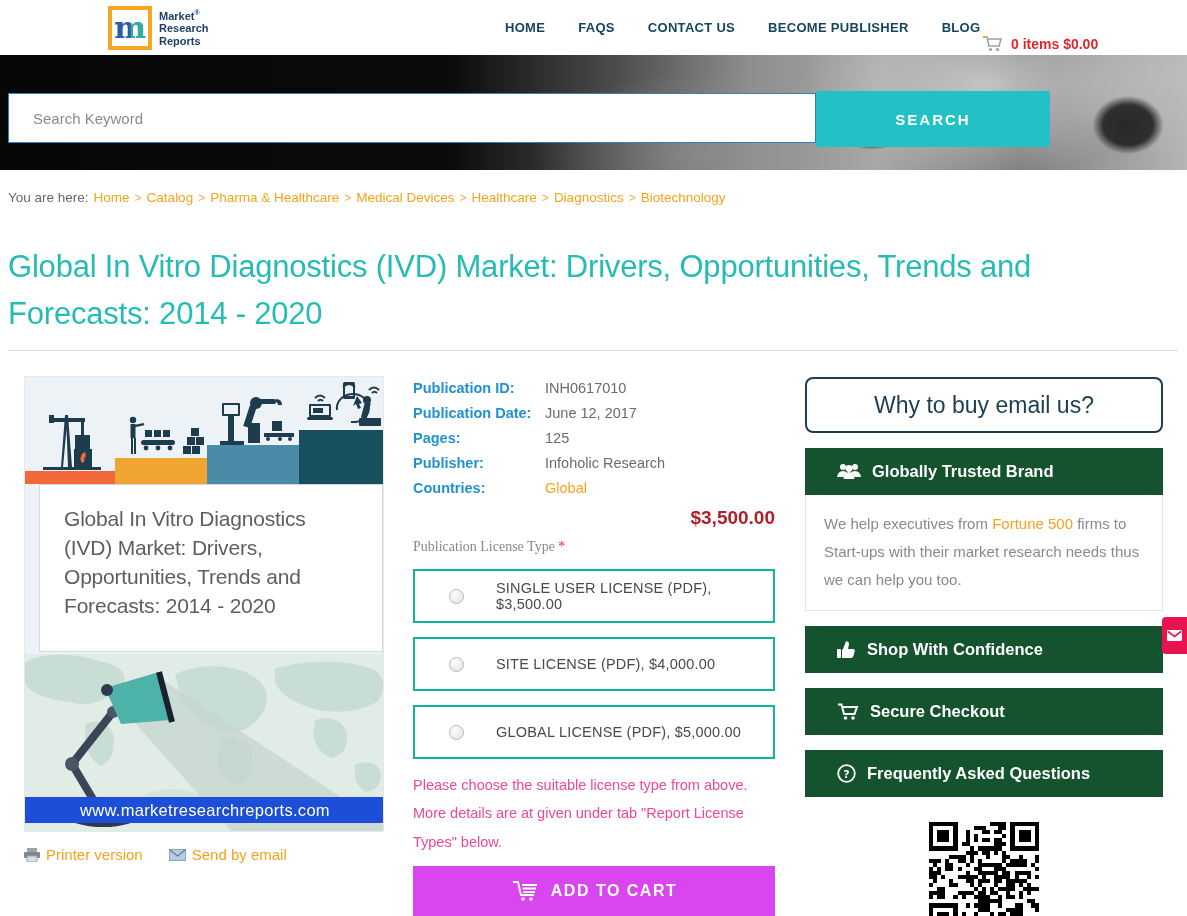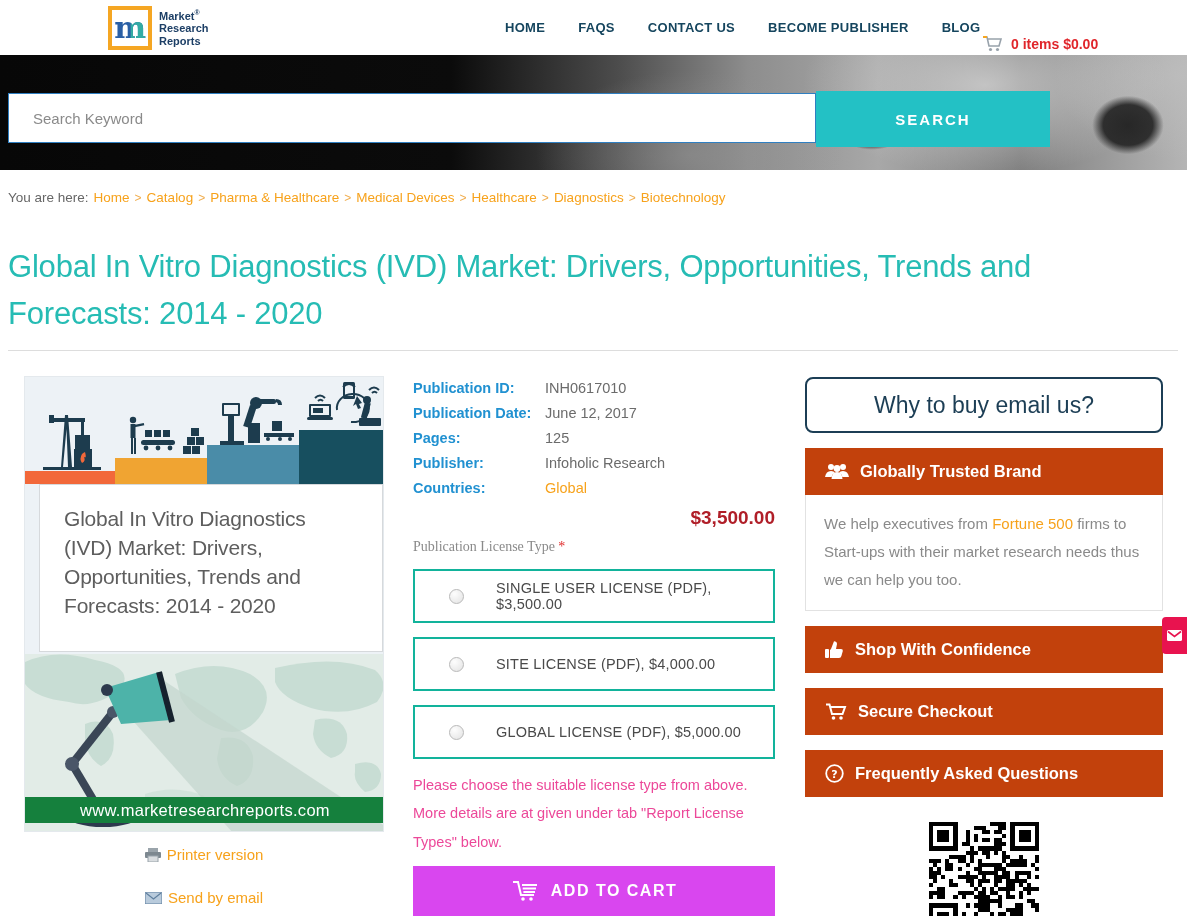--- a/index.html
+++ b/index.html
@@ -50,43 +50,43 @@
   .step { position:absolute; bottom:0; }
   .step.s1 { left:0;   width:90px; height:13px; background:#f2683a; }
   .step.s2 { left:90px; width:92px; height:26px; background:#f0a432; }
   .step.s3 { left:182px; width:92px; height:39px; background:#4a8ca8; }
   .step.s4 { left:274px; width:86px; height:54px; background:#174f5f; }
   .illus svg { position:absolute; }
   .cover-title-box { position:absolute; left:14px; top:107px; width:344px; height:168px; background:#fff; border:1px solid #d6d9dc; padding:20px 24px; font-size:21px; color:#5e5e5e; line-height:1.38; letter-spacing:-.2px; }
   .lampzone { position:absolute; left:0; top:277px; width:360px; height:179px; background:#e2ece7; overflow:hidden; }
   .lampzone svg.map { position:absolute; inset:0; }
   .lampzone svg.lamp { position:absolute; left:0; top:0; }
-  .urlbar { position:absolute; left:0; bottom:10px; width:360px; height:26px; background:#15803d; color:#fff; font-size:16.5px; display:flex; align-items:center; justify-content:center; letter-spacing:.3px; }
-  .image-links { display:flex; gap:26px; margin-top:14px; align-items:center;flex-direction:column; }
+  .urlbar { position:absolute; left:0; bottom:10px; width:360px; height:26px; background:#1d4ed8; color:#fff; font-size:16.5px; display:flex; align-items:center; justify-content:center; letter-spacing:.3px; }
+  .image-links { display:flex; gap:26px; margin-top:14px; align-items:center; }
   .image-links a { display:flex; align-items:center; gap:6px; color:#f7a21b; font-size:15px; text-decoration:none; }
 
   
   .col-mid { position:absolute; left:413px; top:376px; width:362px; }
   .drow { display:flex; line-height:25px; }
   .drow .dl { width:132px; font-size:14.5px; font-weight:700; color:#2191d1; }
   .drow .dv { font-size:14.5px; color:#6b6b6b; }
   .drow .dv.orange { color:#f7a21b; }
   .price { text-align:right; font-size:19px; font-weight:700; color:#b01e28; margin-top:6px; }
   .lic-label { margin-top:10px; font-size:14px; color:#8a8a8a;font-family:Liberation Serif, serif; }
   .lic-label .req { color:#e02b2b; }
   .lic-box { margin-top:14px; height:54px; border:2px solid #12b39b; background:#fff; display:flex; align-items:center; padding-left:34px; cursor:pointer; }
   .radio { width:15px; height:15px; border-radius:50%; border:1px solid #b9b9b9; background:radial-gradient(circle at 35% 30%, #fdfdfd, #e2e2e2); flex:0 0 auto; }
   .lic-box .lic-text { margin-left:32px; font-size:14.5px; color:#4a4a4a; letter-spacing:.2px; }
   .note { margin-top:12px; font-size:14.5px; color:#ec4899; line-height:1.95; width:350px; }
   .atc-btn { margin-top:10px; width:362px; height:50px; background:#d946ef; border:none; color:#fff; font-weight:700; font-size:16px; letter-spacing:1.5px; display:flex; align-items:center; justify-content:center; gap:12px; cursor:pointer; font-family:"Liberation Sans", sans-serif; }
 
   
   .col-right { position:absolute; left:805px; top:377px; width:358px; }
   .why-box { height:56px; border:2px solid #1c3e55; border-radius:8px; display:flex; align-items:center; justify-content:center; font-size:23px; color:#1c3e55; background:#fff; }
-  .side-bar-hd { margin-top:15px; height:47px; background:#c2410c; color:#fff; display:flex; align-items:center; gap:11px; padding-left:20px; font-size:16.5px; font-weight:600; cursor:pointer; }
+  .side-bar-hd { margin-top:15px; height:47px; background:#14532d; color:#fff; display:flex; align-items:center; gap:11px; padding-left:32px; font-size:16.5px; font-weight:600; cursor:pointer; }
   .trusted-body { border:1px solid #e2e2e2; border-top:none; padding:15px 18px 17px 18px; font-size:15px; color:#8a8a8a; line-height:1.85; background:#fff; }
   .trusted-body .orange { color:#f7a21b; }
   .qr-wrap { margin:25px auto 0 auto; width:110px; height:103px; overflow:hidden; }
 
   
   .contact-float { position:absolute; right:0; top:617px; width:25px; height:37px; background:#e8134f; border-radius:4px 0 0 4px; display:flex; align-items:center; justify-content:center; cursor:pointer; }
 </style>
 </head>
 <body>
 

